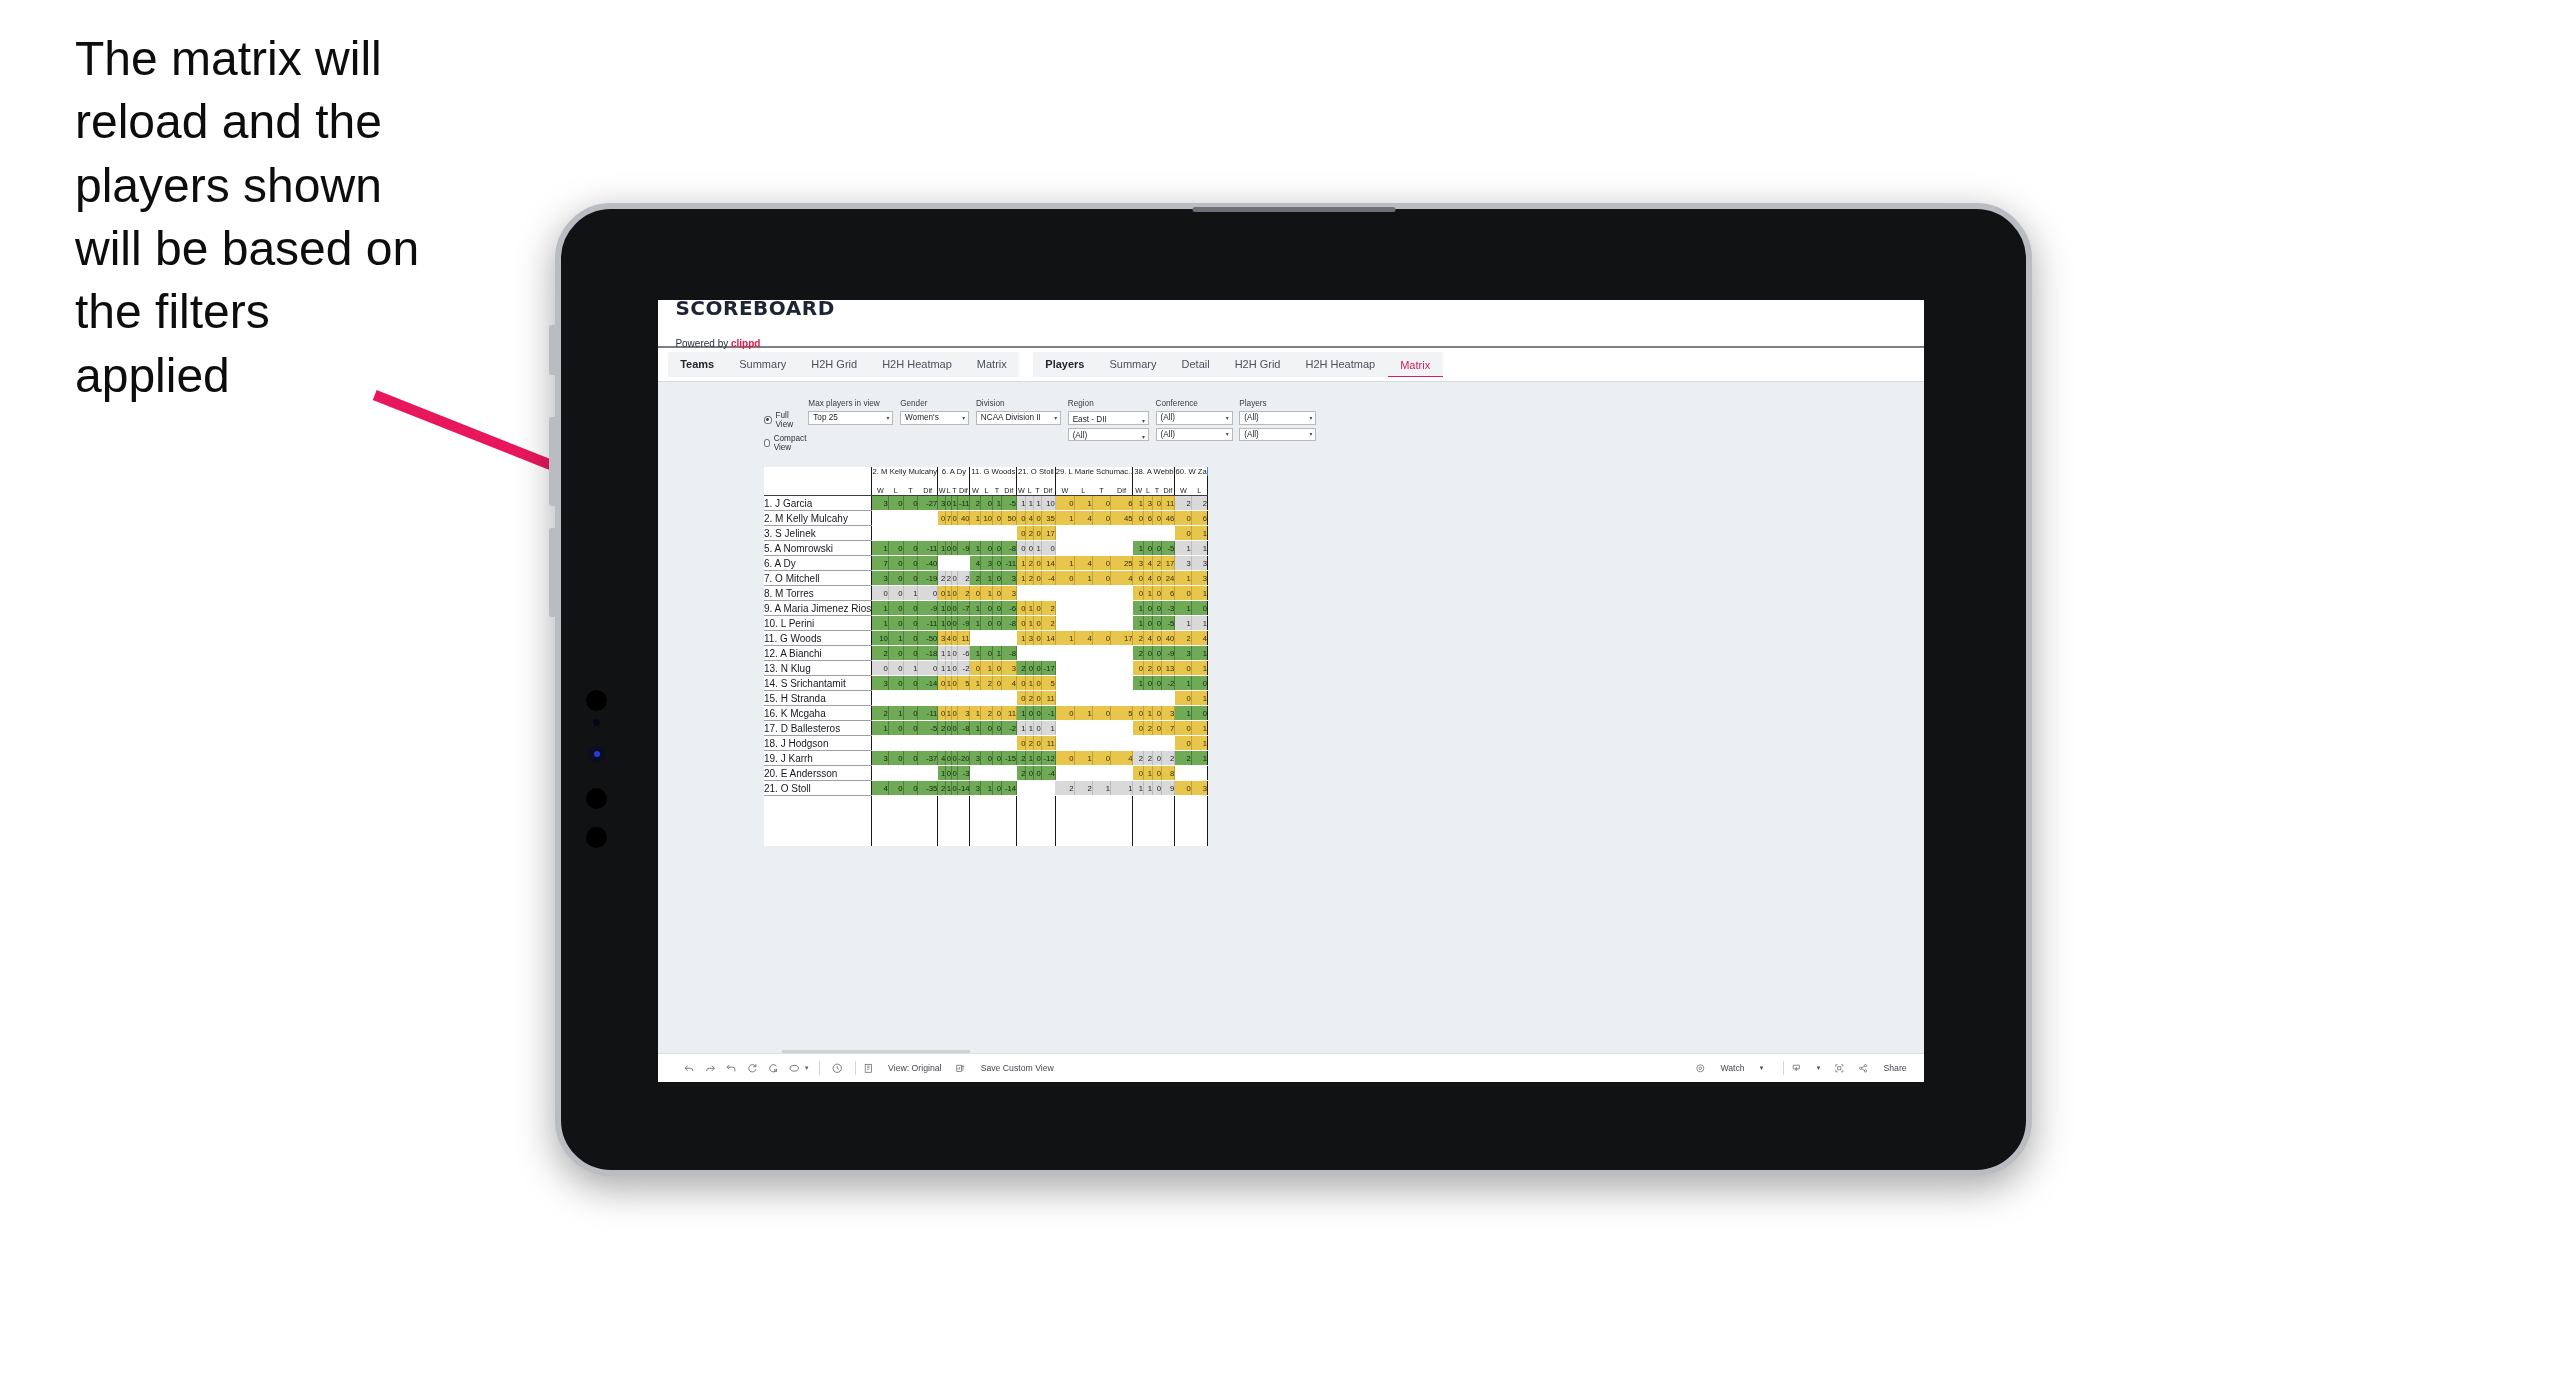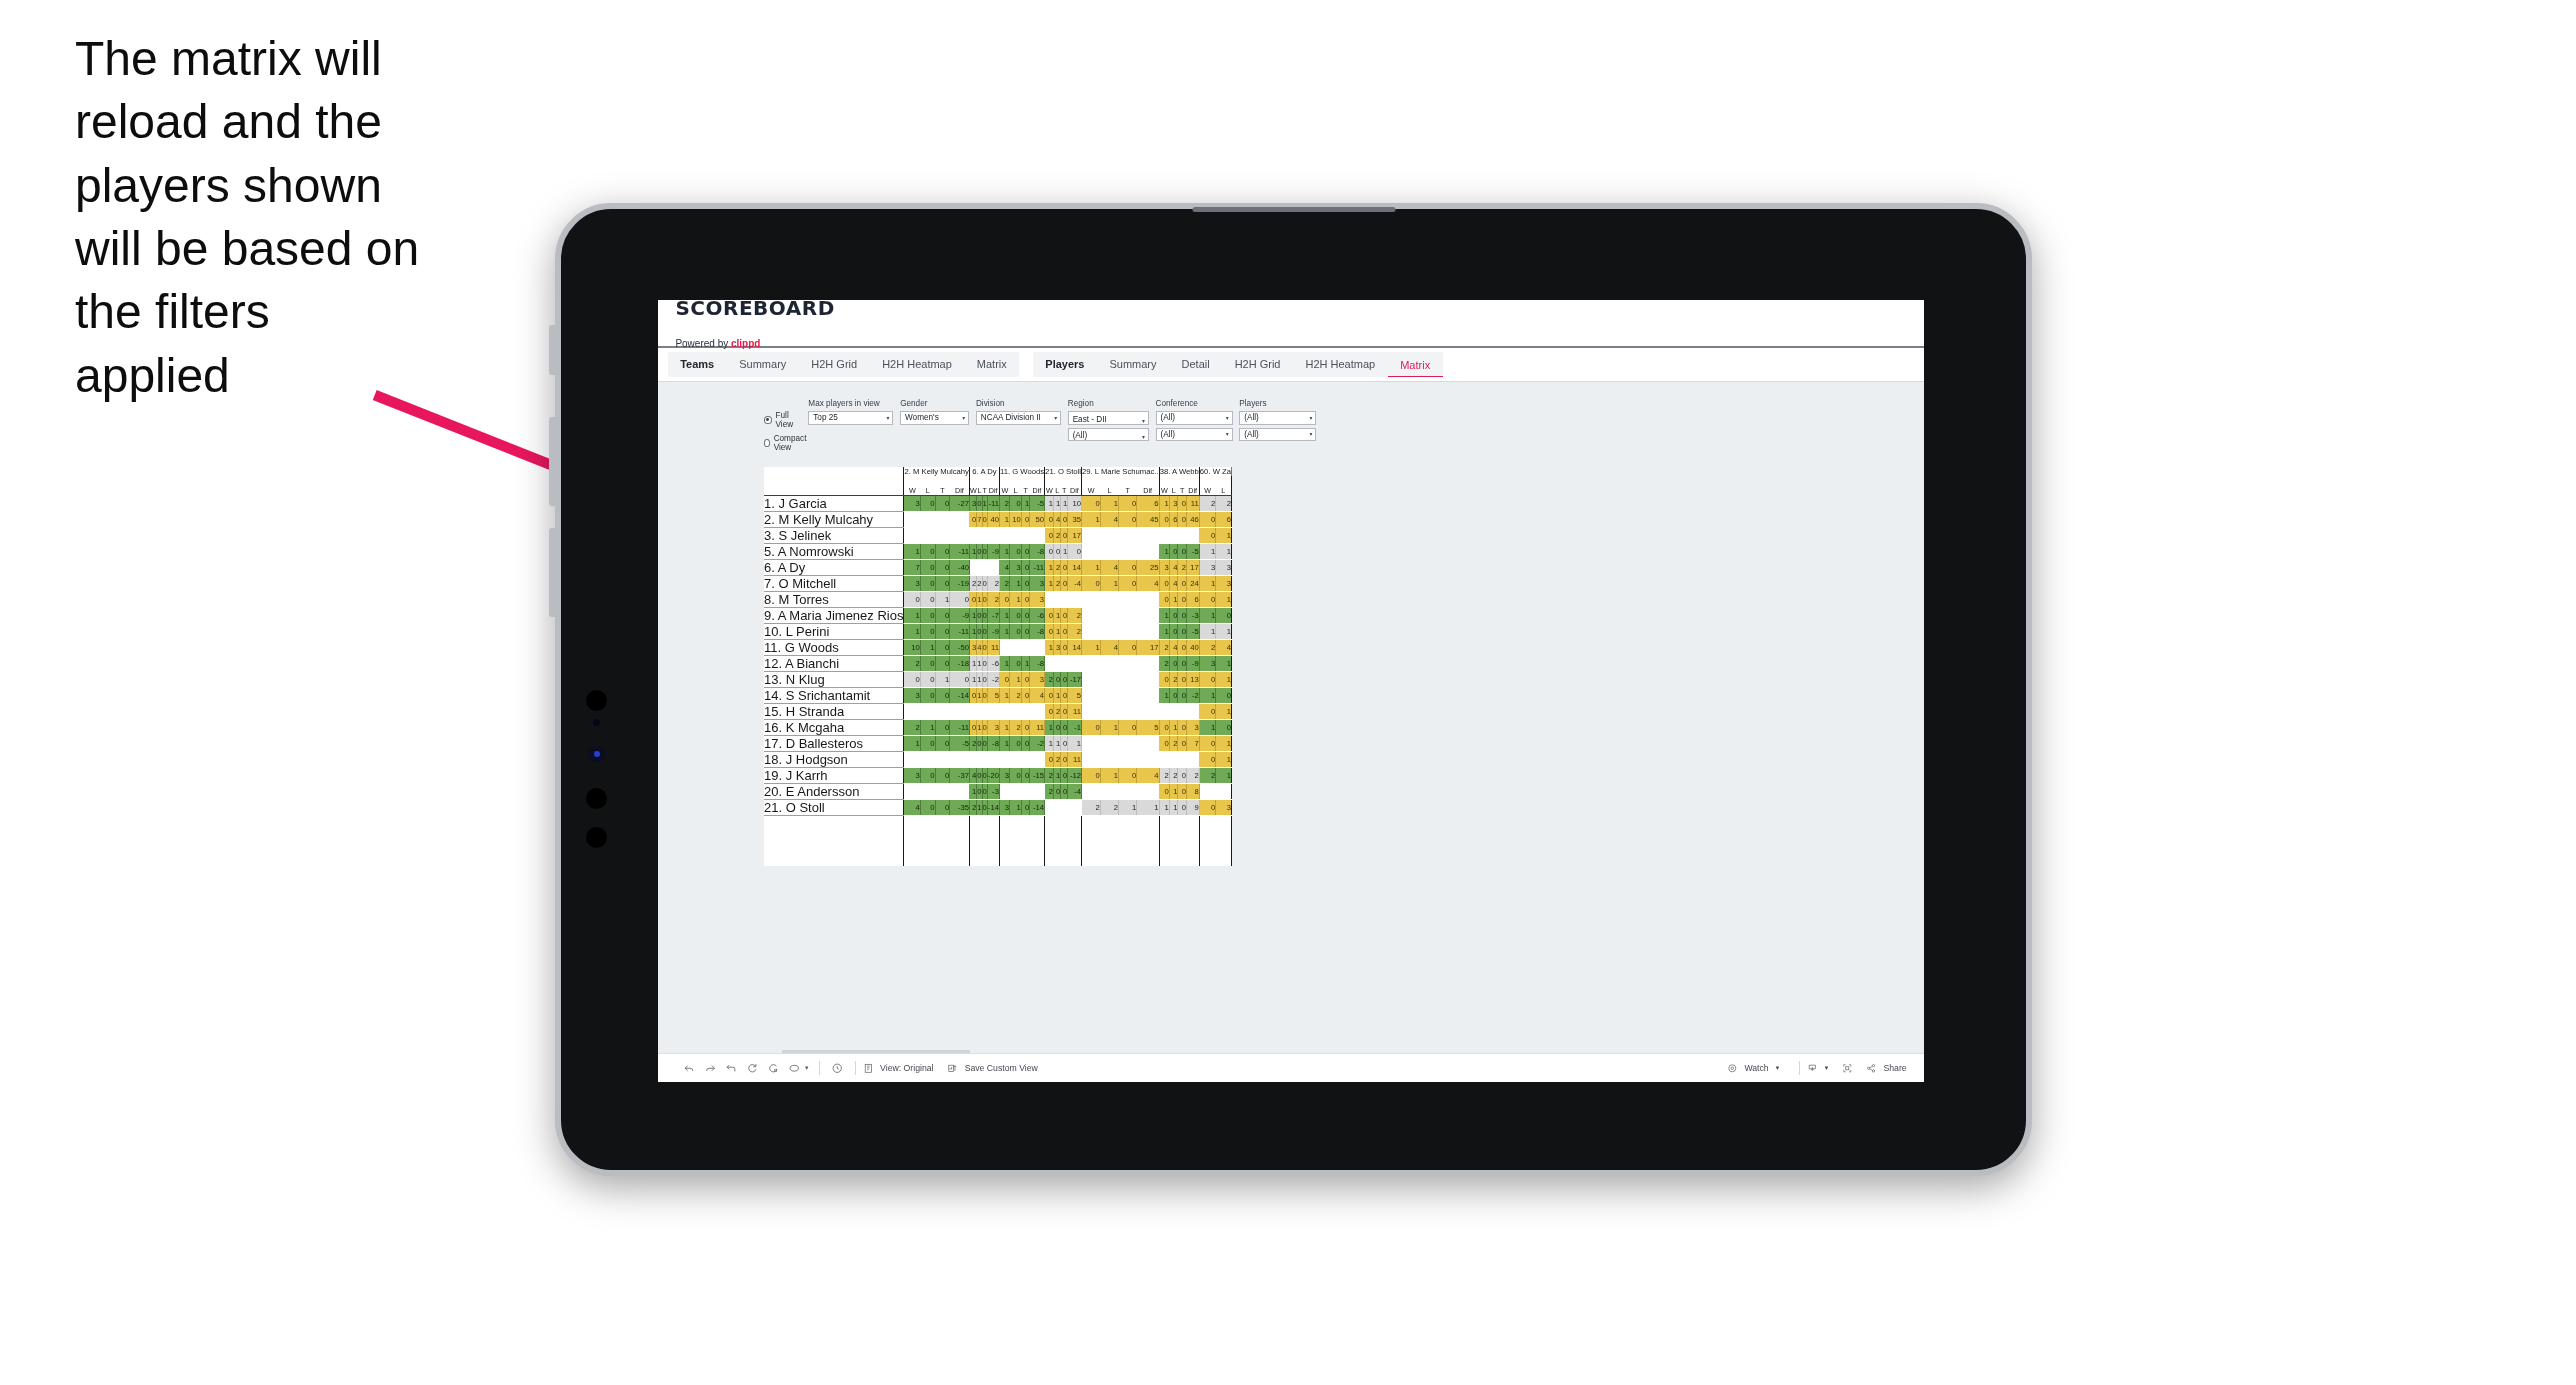--- a/index.html
+++ b/index.html
@@ -103,21 +103,21 @@
   }
   .grp-head.last{border-right:1px solid #3b82f6;}
   .sub-head{
     text-align:center;font-size:7.2px;color:#1a1a1a;font-weight:normal;
     height:19.3px;vertical-align:bottom;padding-bottom:2.9px;background:#fff;
     border-bottom:1px solid #3d3d3d;
   }
   .sub-head.gstart{border-left:1px solid #1a1a1a;}
   .sub-head.gend{border-right:1px solid #1a1a1a;}
   .rowname{
-    font-size:13px;color:#16181c;padding:0 0 0 5.8px;height:14px;
+    font-size:10px;color:#16181c;padding:0 0 0 5.8px;height:14px;
     border-bottom:1px solid #9aa0a6;white-space:nowrap;background:#fff;
   }
   .cell{
     text-align:right;padding-right:3.9px;height:14px;font-size:7.7px;color:#1a1a1a;
     border-bottom:1px solid #fff;box-sizing:border-box;
   }
   .cell.gstart{border-left:1px solid #1a1a1a;}
   .cell.gend{border-right:1px solid #1a1a1a;}
   .g{background:#6faa57;color:#14240d;border-right:1px solid #4e7d3c;}
   .y{background:#e8c64c;color:#3a2f08;border-right:1px solid #c0a238;}
@@ -133,21 +133,21 @@
   #hscroll .thumb{width:188px;height:6.8px;background:#cfd3d7;}
 
   
   #bottombar{
     position:absolute;left:0;bottom:0;width:100%;height:29px;background:#fff;
     border-top:1px solid #dcdfe3;display:flex;align-items:center;padding-left:21px;
     box-sizing:border-box;font-size:8.7px;color:#44484f;
   }
   .tb-ico{width:21px;height:21px;display:flex;align-items:center;justify-content:center;color:#5b6068;}
   .tb-sep{width:1px;height:13.5px;background:#d3d6da;margin:0 6.8px;}
-  .tb-item{display:flex;align-items:center;gap:7px;margin-right:13.5px;white-space:nowrap;}
+  .tb-item{display:flex;align-items:center;gap:15px;margin-right:13.5px;white-space:nowrap;}
   .tb-spacer{flex:1;}
   svg{display:block;}
 </style>
 </head>
 <body>
 
 <div id="annotation">The matrix will
 reload and the
 players shown
 will be based on

